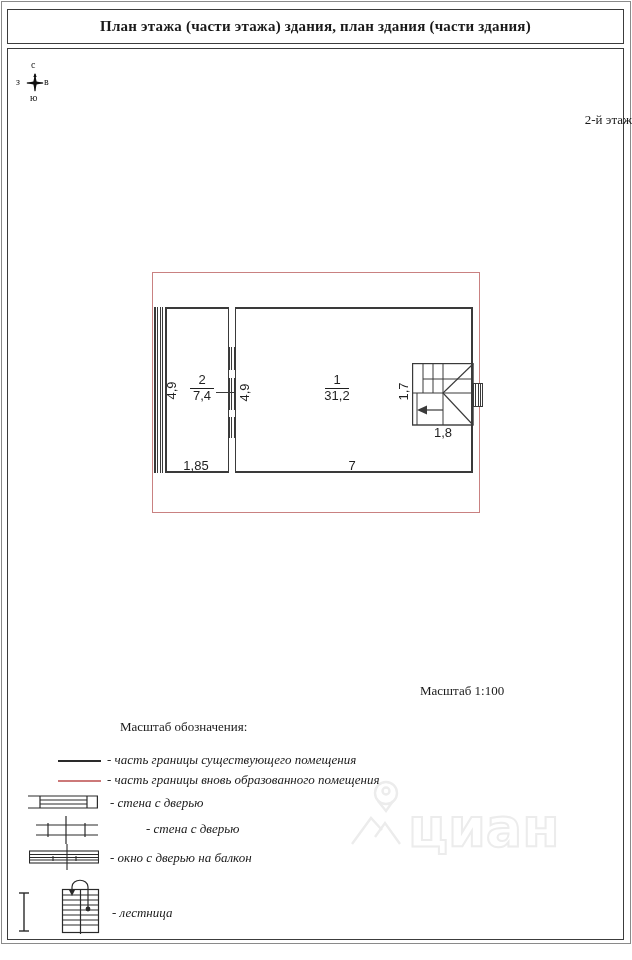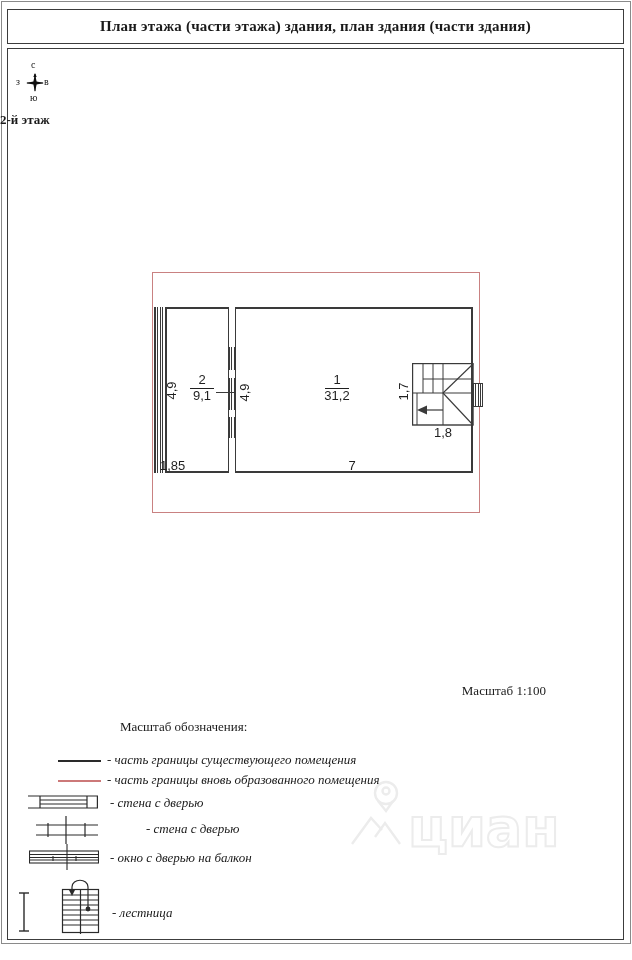--- a/index.html
+++ b/index.html
@@ -39,21 +39,21 @@
     <path d="M23 13 L21.3 17 L24.7 17 Z" fill="#111"></path>
     <line x1="23" y1="14" x2="23" y2="31" stroke="#111" stroke-width="1"></line>
     <line x1="15" y1="23" x2="31" y2="23" stroke="#111" stroke-width="1"></line>
   </svg>
   <span class="abs" style="left:19px;top:-1px;font-size:10px;">с</span>
   <span class="abs" style="left:32px;top:16px;font-size:10px;">в</span>
   <span class="abs" style="left:4px;top:16px;font-size:10px;">з</span>
   <span class="abs" style="left:18px;top:32px;font-size:10px;">ю</span>
 </div>
 
-<div class="abs serif13" style="left:0;top:112px;width:632px;text-align:left;font-weight:bold;">2-й этаж</div>
+<div class="abs serif13" style="left:0;top:112px;width:632px;text-align:right;">2-й этаж</div>
 
 <div class="abs" style="left:152px;top:272px;width:326px;height:239px;border:1px solid #c98181;"></div>
 
 <div class="abs wall" style="left:154px;top:307px;width:319px;height:2px;"></div>
 <div class="abs wall" style="left:154px;top:471px;width:319px;height:2px;"></div>
 <div class="abs wall" style="left:471px;top:307px;width:2px;height:166px;"></div>
 
 <div class="abs hatchV" style="left:154px;top:307px;width:11px;height:166px;border-left:1px solid #3a3a3a;border-right:1px solid #3a3a3a;"></div>
 
 <div class="abs" style="left:228px;top:307px;width:6px;height:166px;border-left:1px solid #3a3a3a;border-right:1px solid #3a3a3a;background:#fff;">
@@ -82,31 +82,31 @@
 </div>
 
 <div class="abs hatchV" style="left:472px;top:383px;width:9px;height:22px;border:1px solid #3a3a3a;"></div>
 
 <div class="abs plan-num frac" style="left:312px;top:373px;width:50px;">
   <span class="bar">1</span><br>
   <span>31,2</span>
 </div>
 <div class="abs plan-num frac" style="left:177px;top:373px;width:50px;">
   <span class="bar">2</span><br>
-  <span>9,1</span>
+  <span>7,4</span>
 </div>
 
 <div class="abs plan-num rot" style="left:157px;top:383px;width:28px;text-align:center;">4,9</div>
 <div class="abs plan-num rot" style="left:230px;top:385px;width:28px;text-align:center;">4,9</div>
 <div class="abs plan-num rot" style="left:389px;top:384px;width:28px;text-align:center;">1,7</div>
-<div class="abs plan-num" style="left:160px;top:458px;width:40px;text-align:left;">1,85</div>
+<div class="abs plan-num" style="left:176px;top:458px;width:40px;text-align:center;">1,85</div>
 <div class="abs plan-num" style="left:332px;top:458px;width:40px;text-align:center;">7</div>
 <div class="abs plan-num" style="left:423px;top:425px;width:40px;text-align:center;">1,8</div>
 
-<div class="abs serif13" style="left:420px;top:683px;width:126px;text-align:right;">Масштаб 1:100</div>
+<div class="abs serif13" style="left:420px;top:683px;width:126px;text-align:left;">Масштаб 1:100</div>
 
 <div class="abs" style="left:346px;top:776px;">
   <svg width="220" height="84" viewBox="0 0 220 84">
     <g fill="none" stroke="#ececec" stroke-width="2.4">
       <circle cx="40" cy="17" r="11"></circle>
       <circle cx="40" cy="15" r="3.5"></circle>
       <path d="M32 25 L40 35 L47 25"></path>
       <path d="M6 68 L25 42 L36 54"></path>
       <path d="M29 61 L39 47 L54 68"></path>
     </g>

